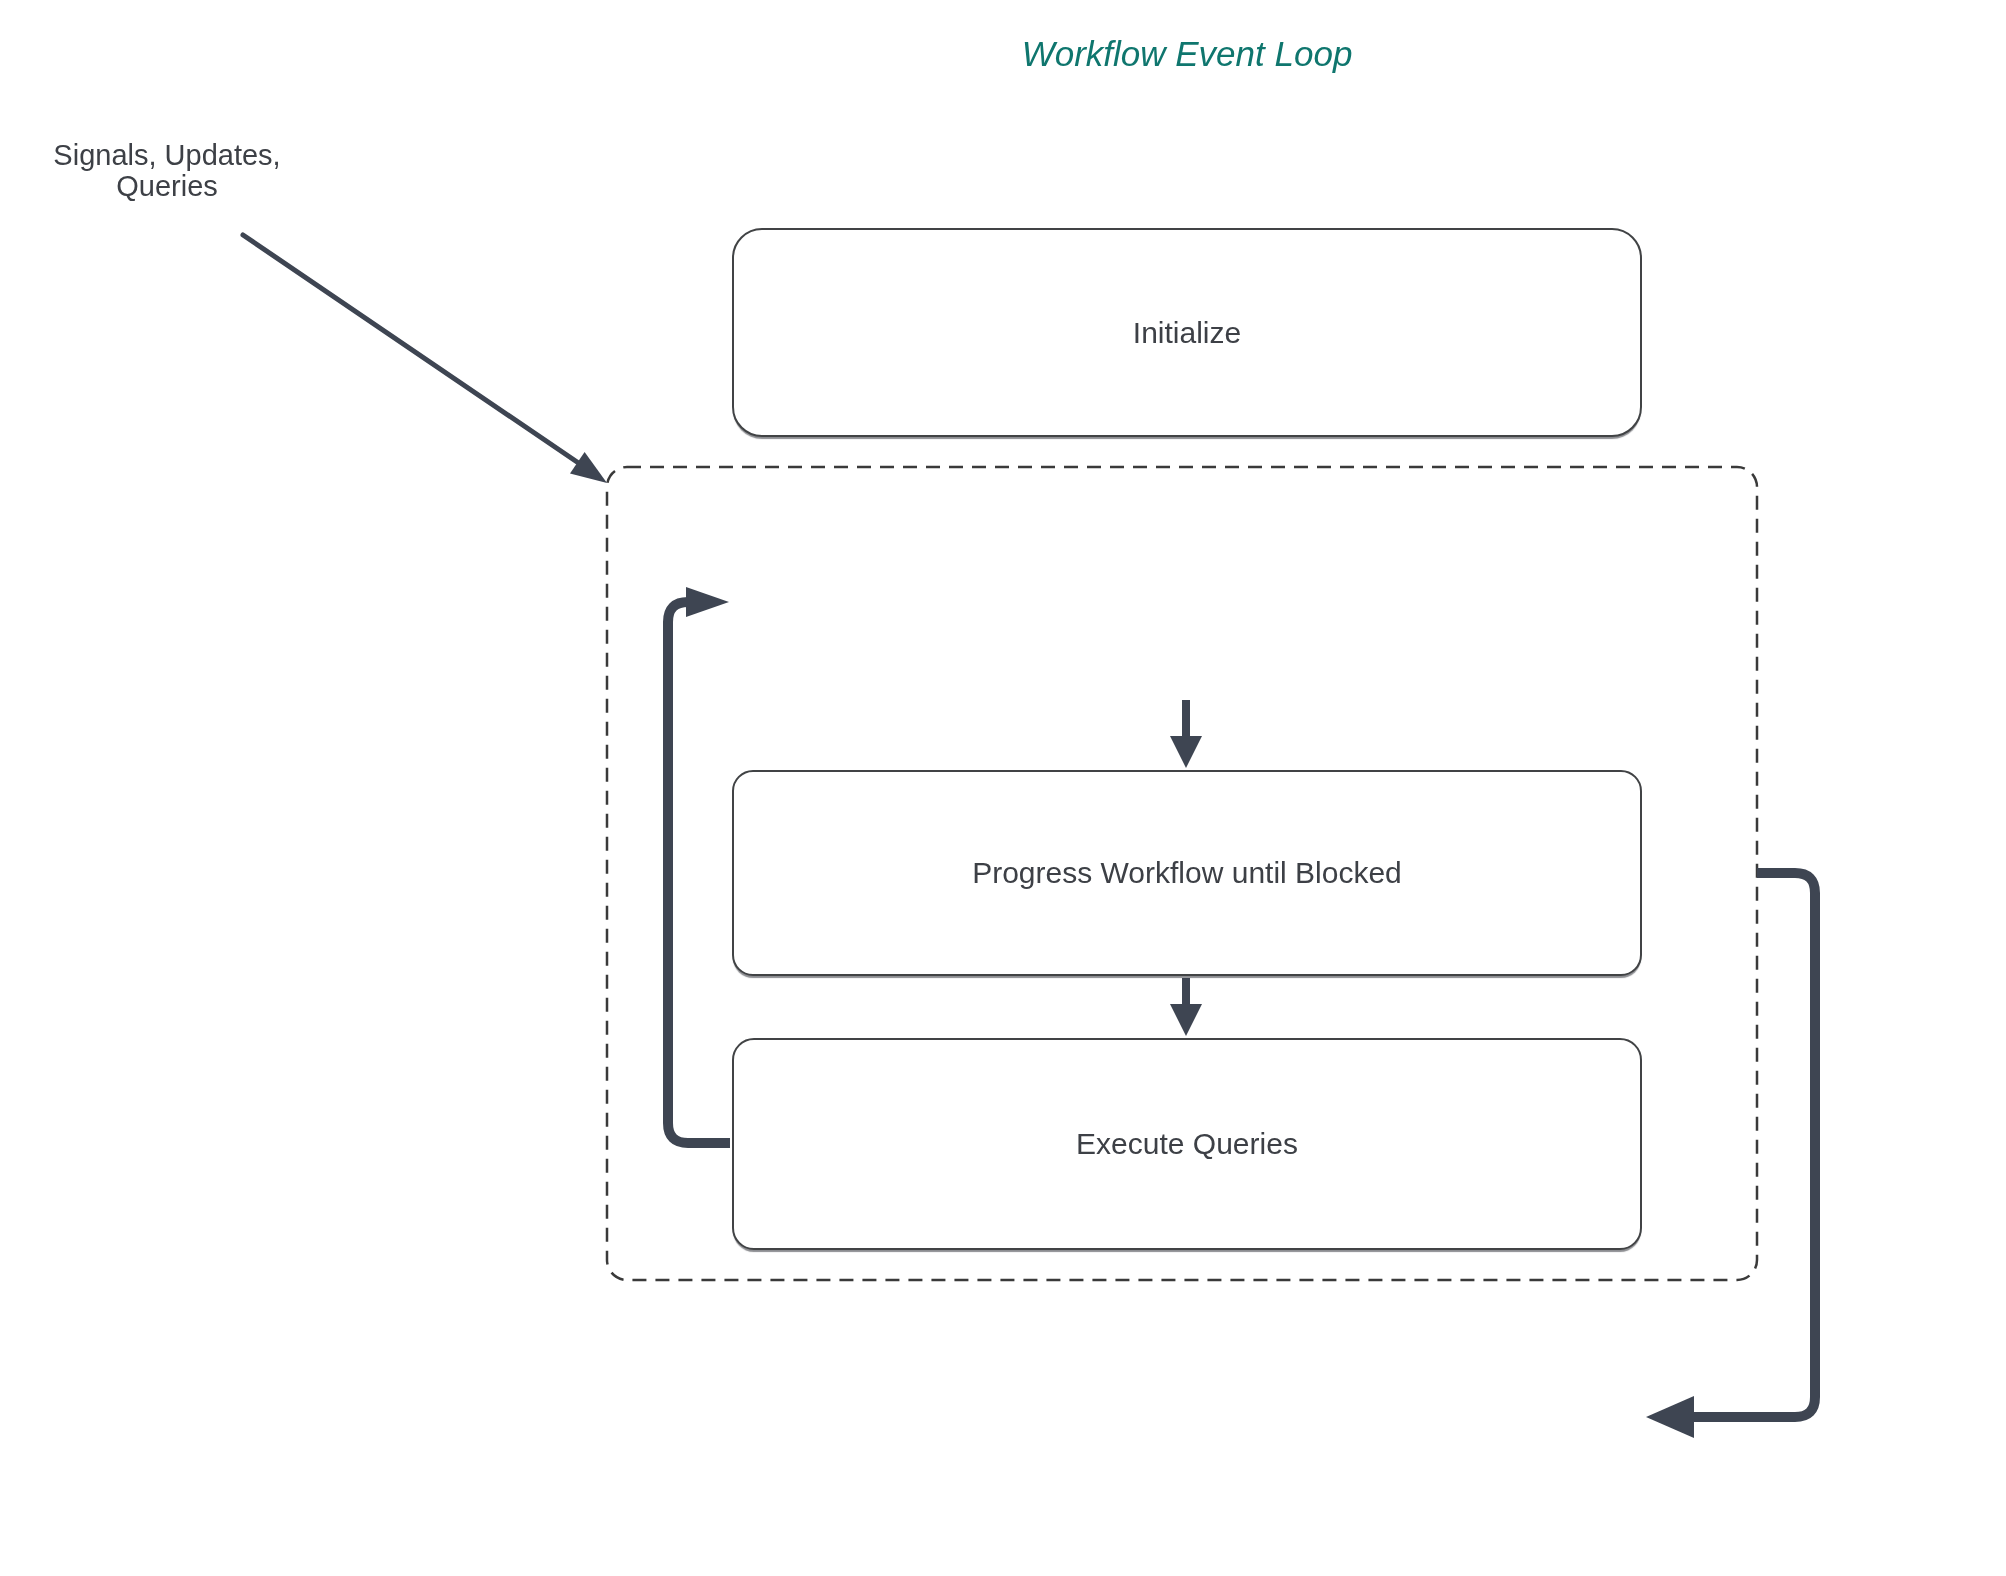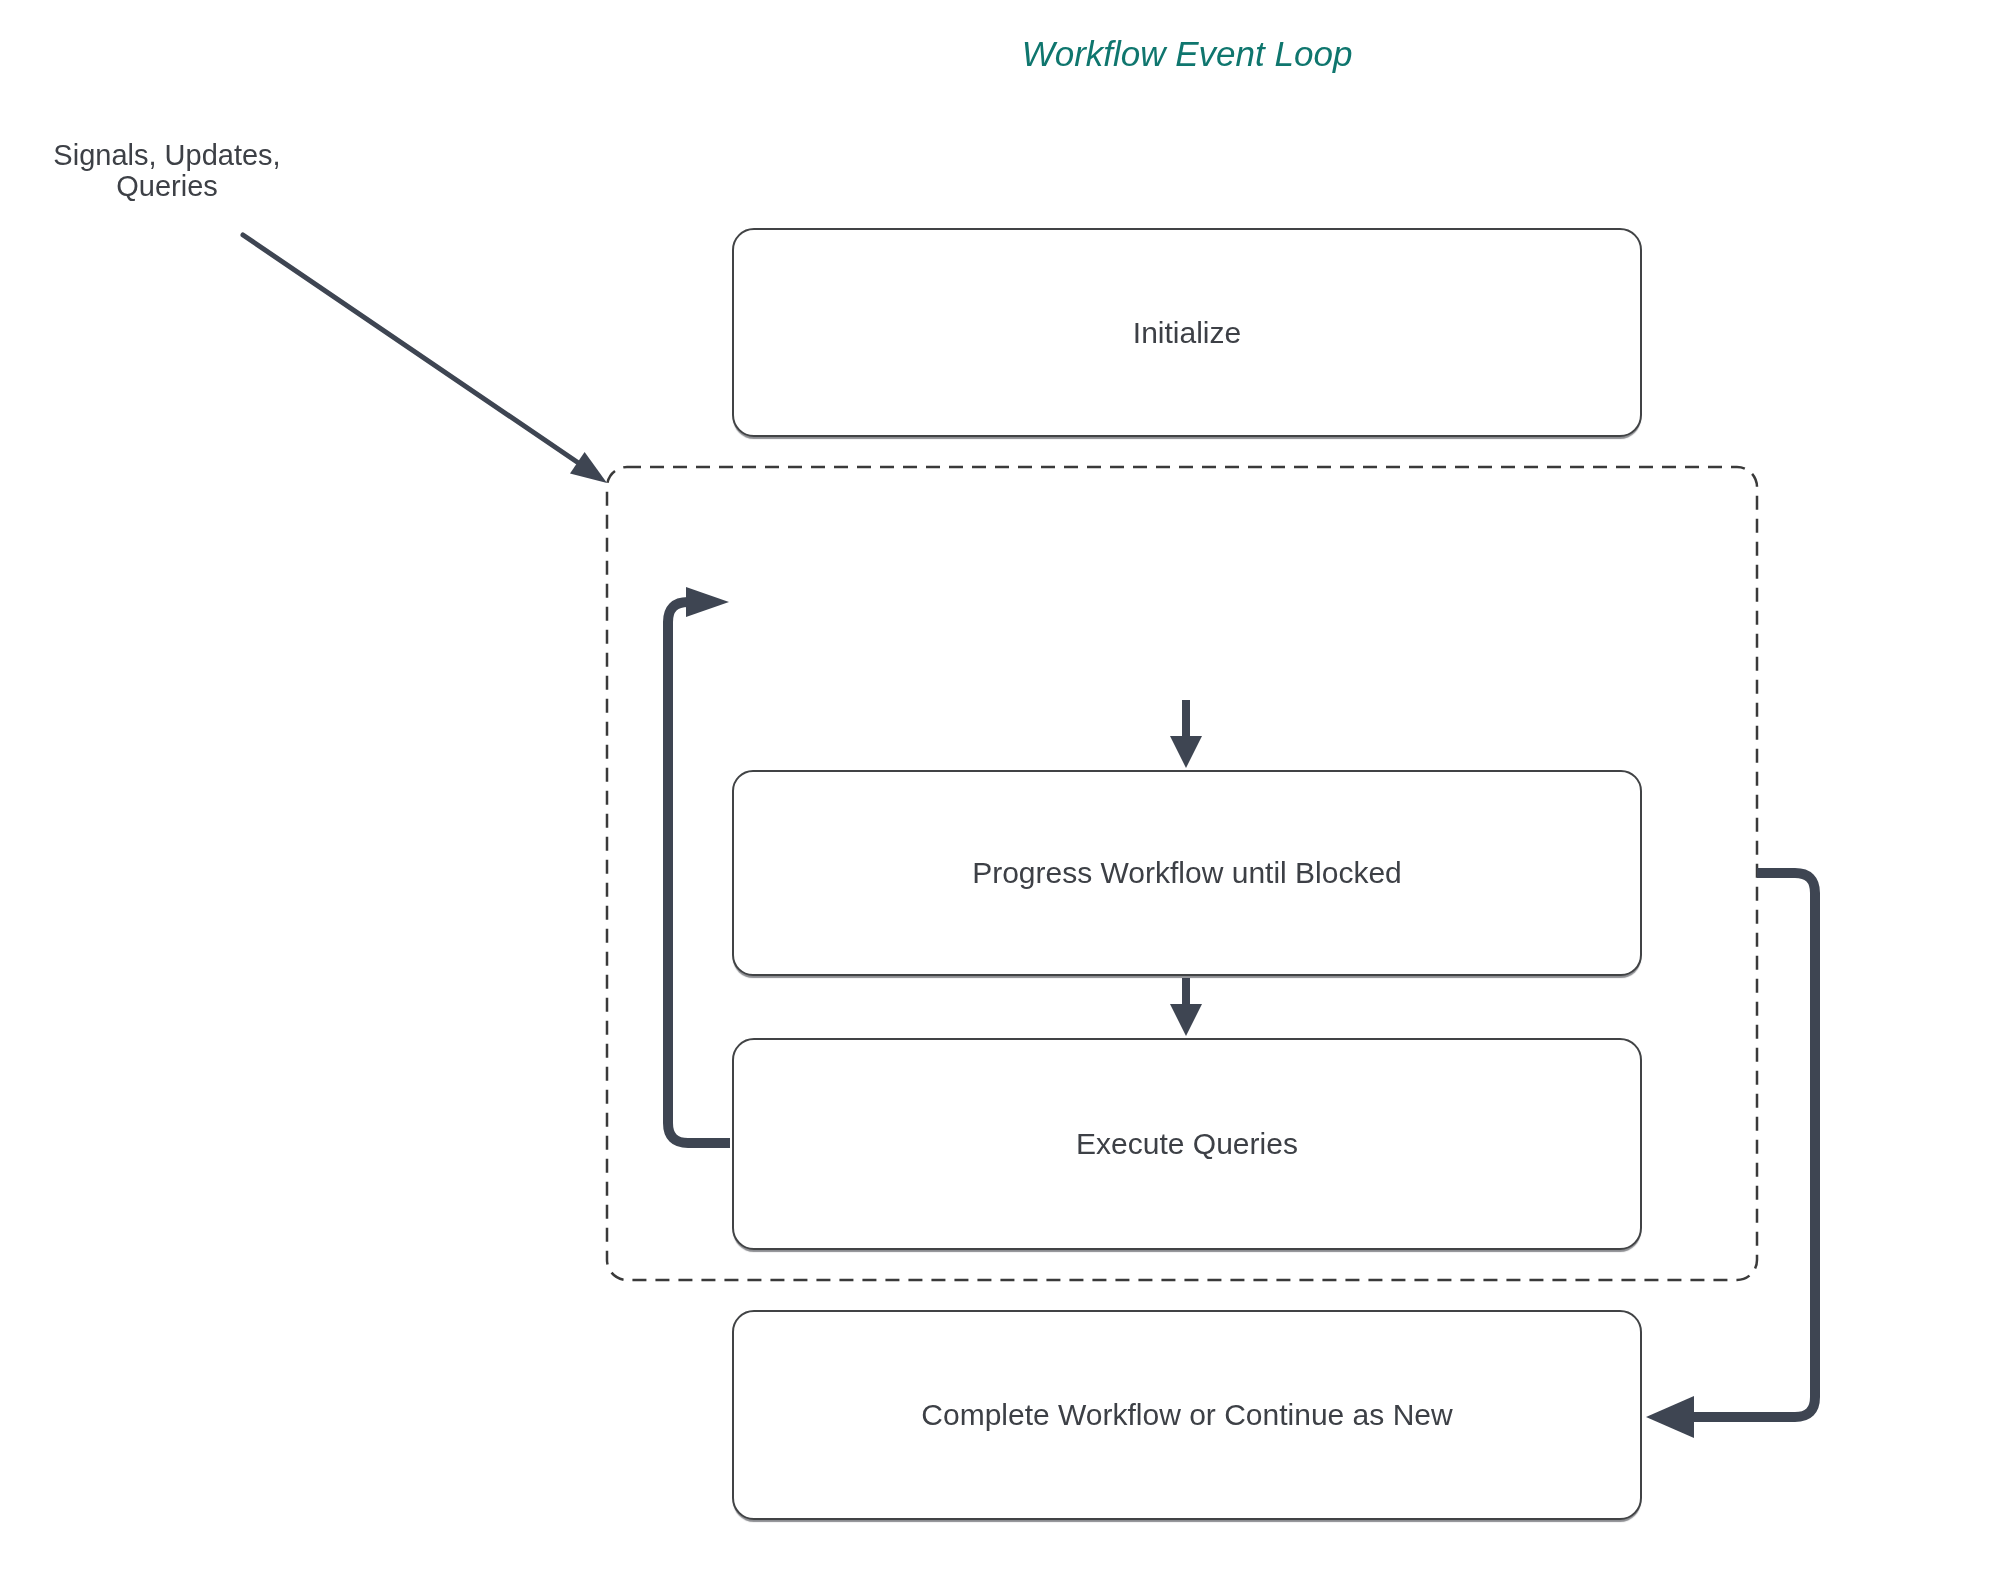--- a/index.html
+++ b/index.html
@@ -46,21 +46,21 @@
     border-radius: 22px;
     box-sizing: border-box;
     display: flex;
     align-items: center;
     justify-content: center;
     text-align: center;
     font-size: 30px;
     color: #3d4046;
     box-shadow: 0 3px 1px -1px rgba(45,48,54,0.55);
   }
-  .node-initialize { top: 228px; height: 209px; }
+  .node-initialize { top: 228px; height: 209px; border-radius: 30px; }
   .node-progress-signals { top: 498px; height: 200px; }
   .node-progress-workflow { top: 770px; height: 206px; border-radius: 21px; }
   .node-execute-queries { top: 1038px; height: 212px; }
   .node-complete { top: 1310px; height: 210px; }
   .overlay {
     position: absolute;
     inset: 0;
     width: 2006px;
     height: 1576px;
     pointer-events: none;
@@ -112,17 +112,14 @@
 
 
   <div class="node node-progress-workflow">
     <span>Progress Workflow until Blocked</span>
   </div>
 
   <div class="node node-execute-queries">
     <span>Execute Queries</span>
   </div>
 
-  <div class="node node-complete">
-    <span>Complete Workflow or Continue as New</span>
-  </div>
 
 </div>
 
 </body></html>

